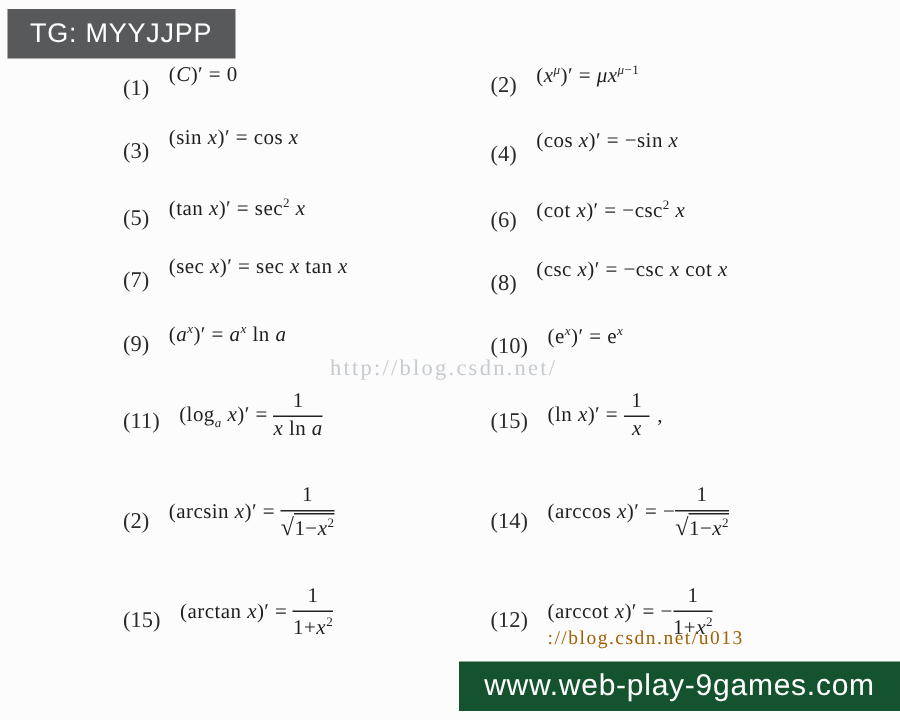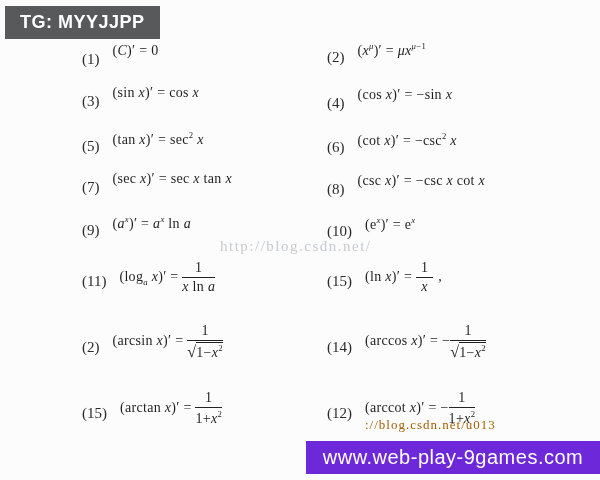--- a/index.html
+++ b/index.html
@@ -5,25 +5,25 @@
   html,body{margin:0;padding:0;}
   body{
     width:600px;height:480px;position:relative;overflow:hidden;
     background:#fcfcfc;color:#1f1f1f;
     font-family:"Liberation Serif", serif;
   }
   .badge{
     position:absolute;left:5px;top:6px;height:33px;
     background:#58595b;color:#ffffff;
     font-family:"Liberation Sans", sans-serif;font-size:18px;
-    display:flex;align-items:center;padding:0 15px;letter-spacing:0.5px;font-weight:bold;
+    display:flex;align-items:center;padding:0 15px;letter-spacing:0.5px;
   }
   .footer{
     position:absolute;left:306px;top:441px;width:294px;height:33px;
-    background:#6d28d9;color:#ffffff;
+    background:#14532d;color:#ffffff;
     font-family:"Liberation Sans", sans-serif;font-size:20px;
     display:flex;align-items:center;justify-content:center;letter-spacing:0.5px;
   }
   .wm1{
     position:absolute;left:220px;top:238px;font-size:15px;color:#c6cbd0;
     letter-spacing:1.5px;white-space:nowrap;
   }
   .wm2{
     position:absolute;left:344px;top:417px;font-size:13px;color:#a16207;
     letter-spacing:1px;white-space:nowrap;margin-left:21px;

